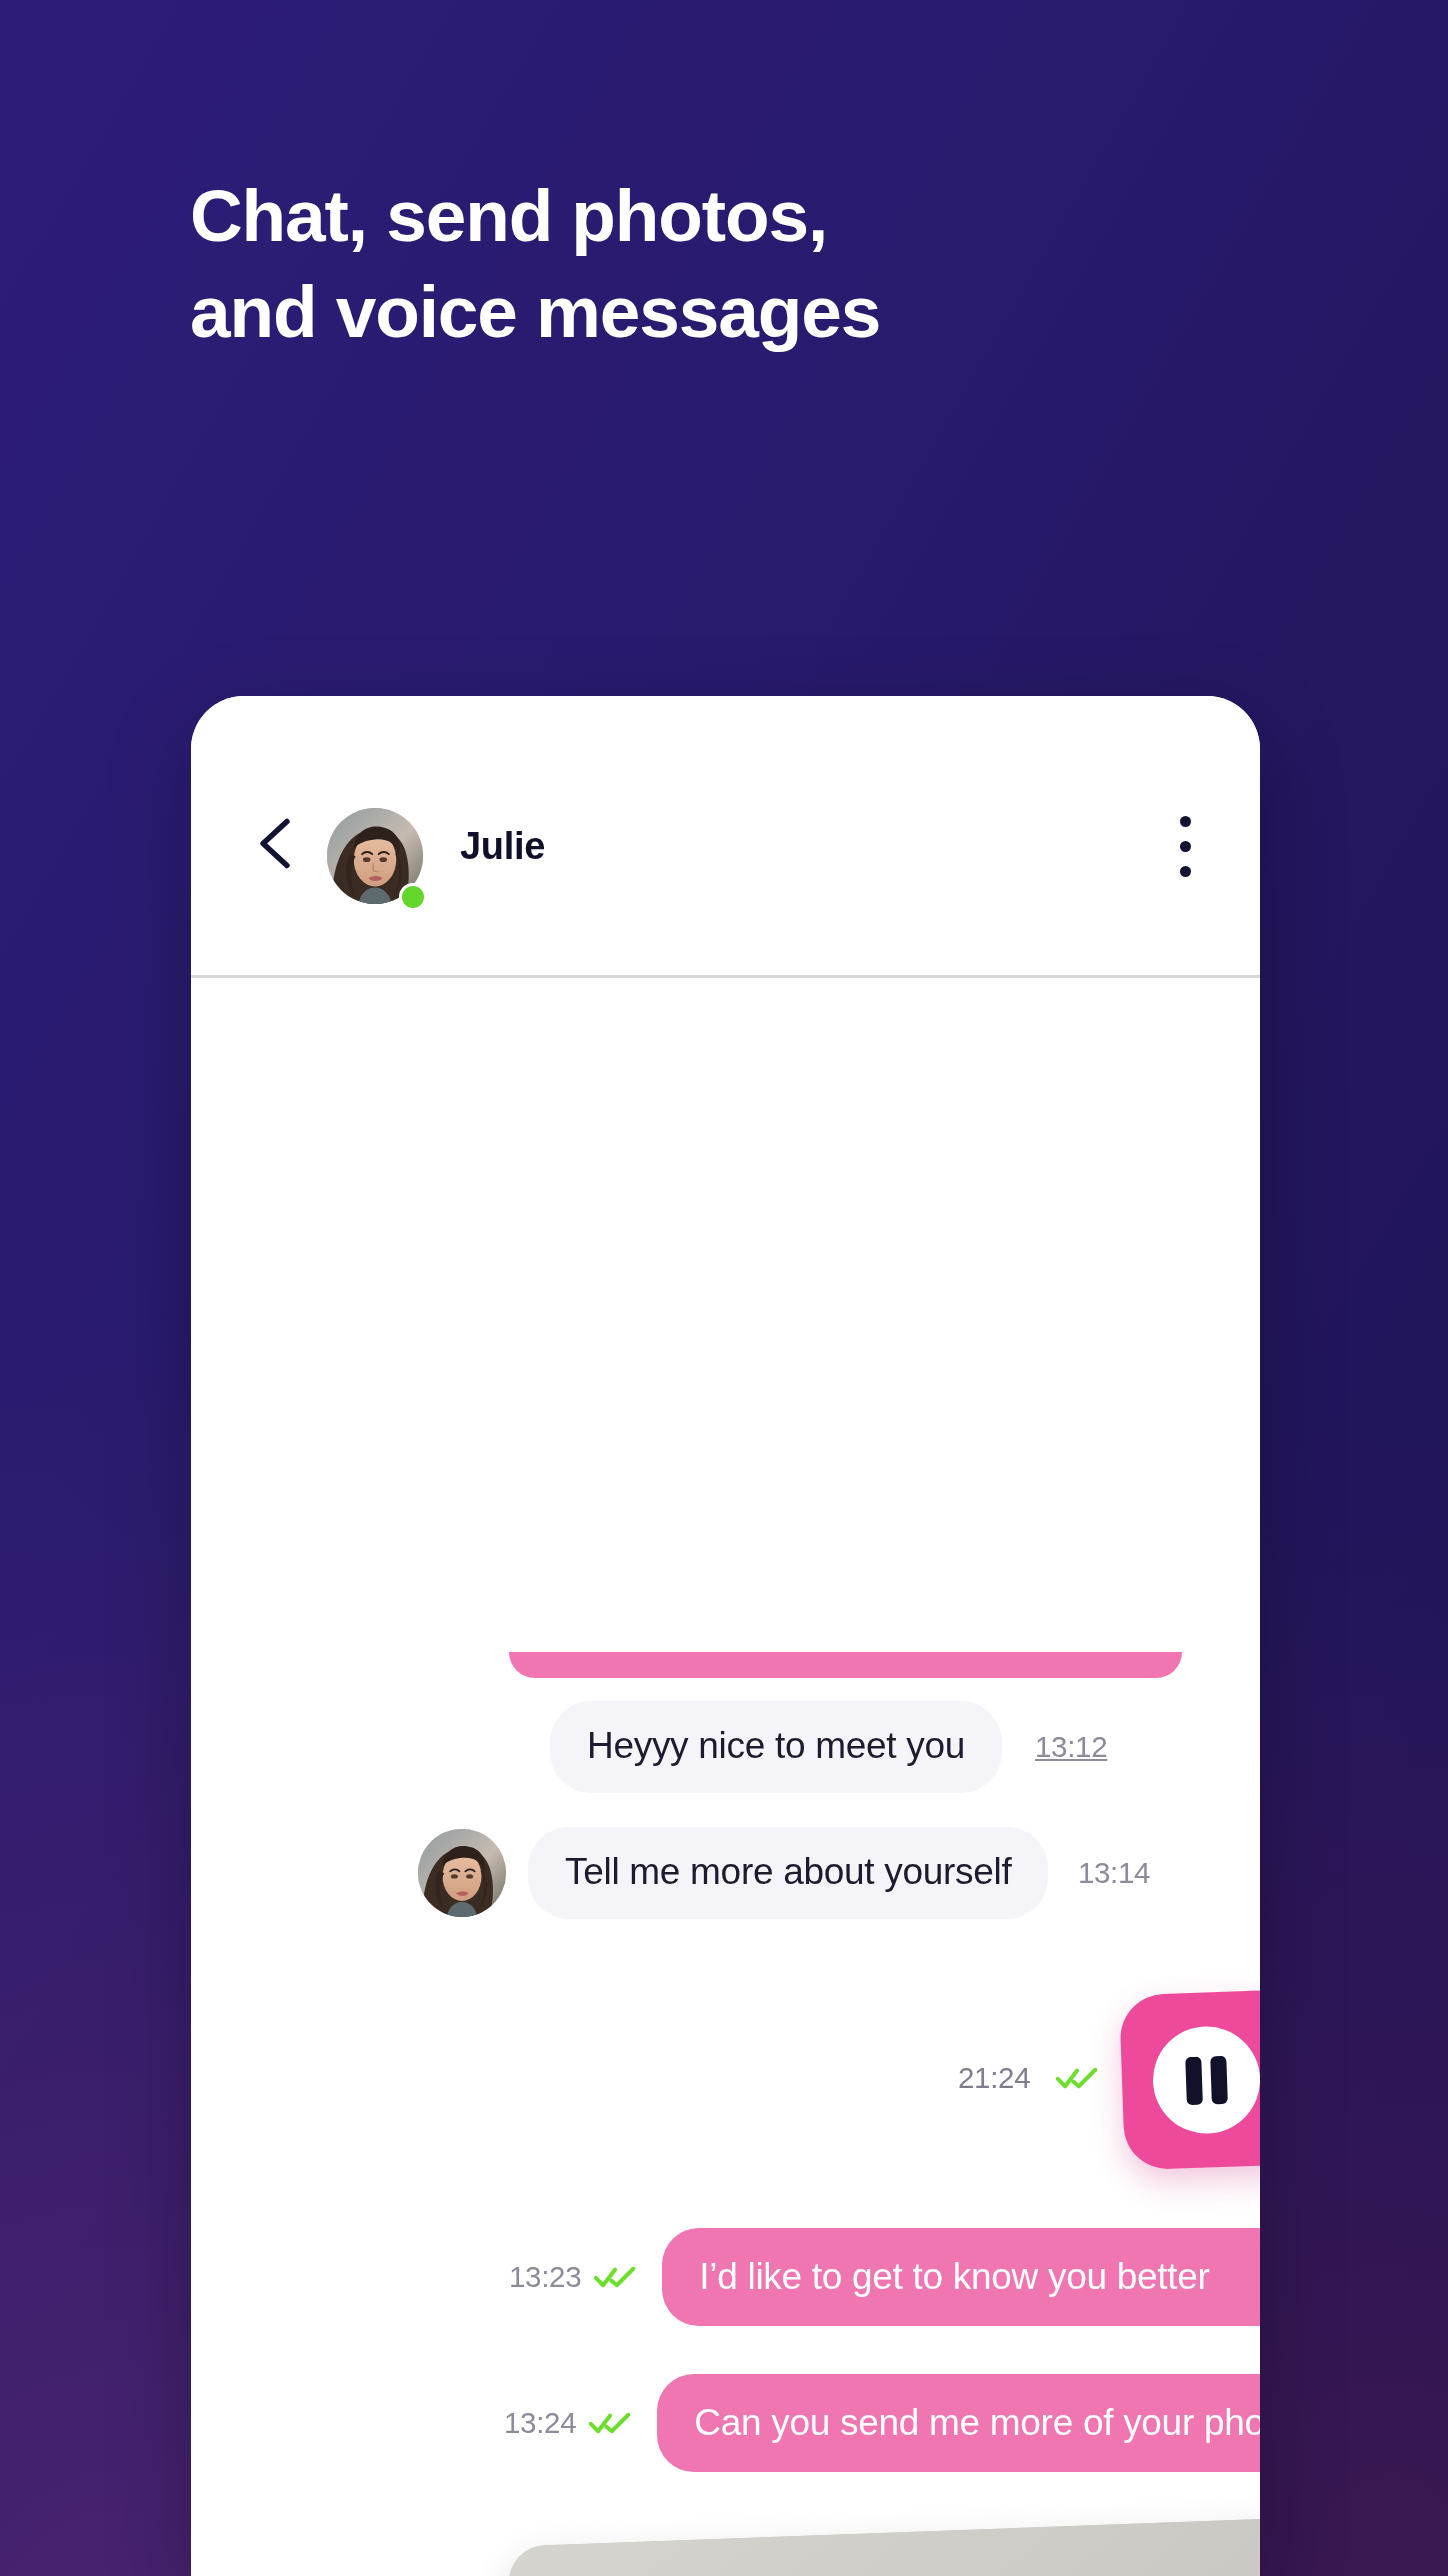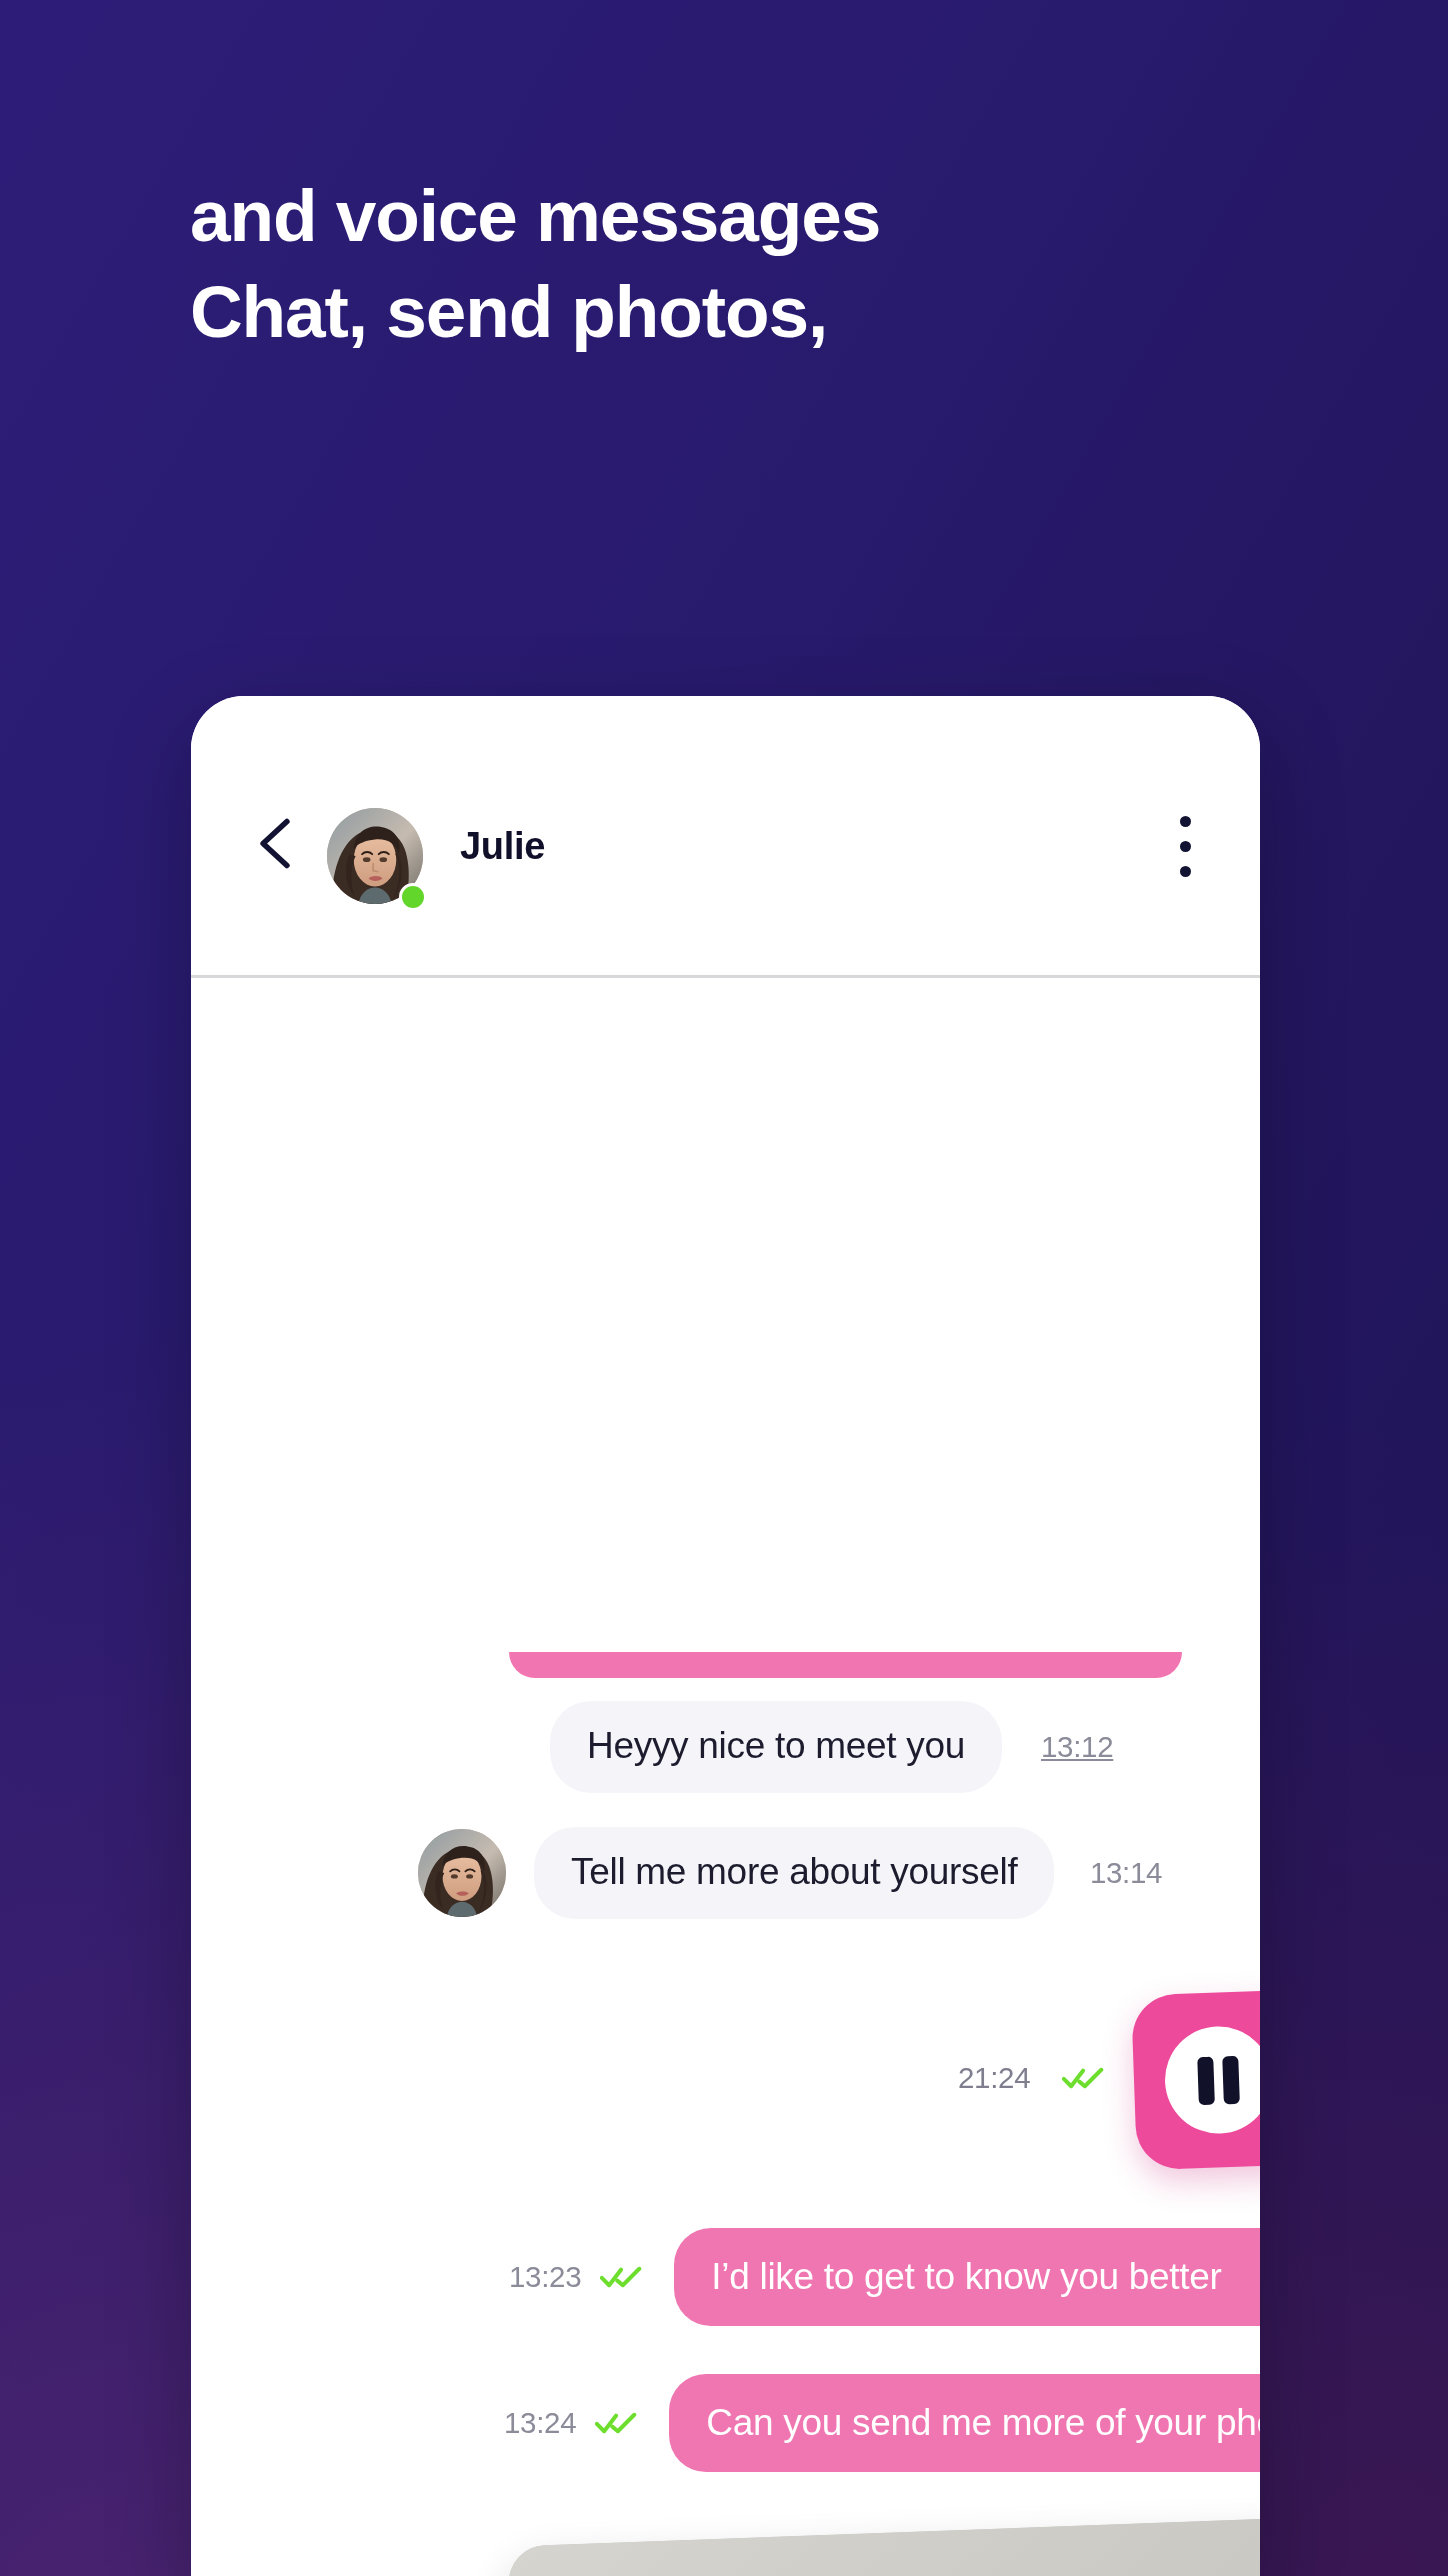--- a/index.html
+++ b/index.html
@@ -83,21 +83,21 @@
 
   
   #peek-bubble {
     position:absolute; left:318px; top:956px;
     width:673px; height:26px;
     background:#f175b0;
     border-radius:0 0 31px 31px;
   }
 
   
-  .row { position:absolute; display:flex; align-items:center;gap:6px; }
+  .row { position:absolute; display:flex; align-items:center; }
 
   .bubble-in {
     background:#f5f4f9;
     color:#1c1c2e;
     font-size:37px;
     border-radius:41px;
     padding:24px 37px 26px 37px;
     letter-spacing:-0.3px;
   }
   .bubble-out {
@@ -172,22 +172,22 @@
 
   
   .portrait { position:absolute; inset:0; }
 </style>
 </head>
 <body>
 
 <div id="bg"></div>
 
 <div id="headline">
+  <span class="l">Chat, send photos,</span>
   <span class="l">and voice messages</span>
-  <span class="l">Chat, send photos,</span>
 </div>
 
 <div id="phone">
 
   <div id="chat-header">
 
     <div id="back-btn">
       <svg width="50" height="55" viewBox="0 0 54 60">
         <path d="M40 6 L14 30 L40 54" fill="none" stroke="#121232" stroke-width="6" stroke-linecap="round" stroke-linejoin="round"></path>
       </svg>

